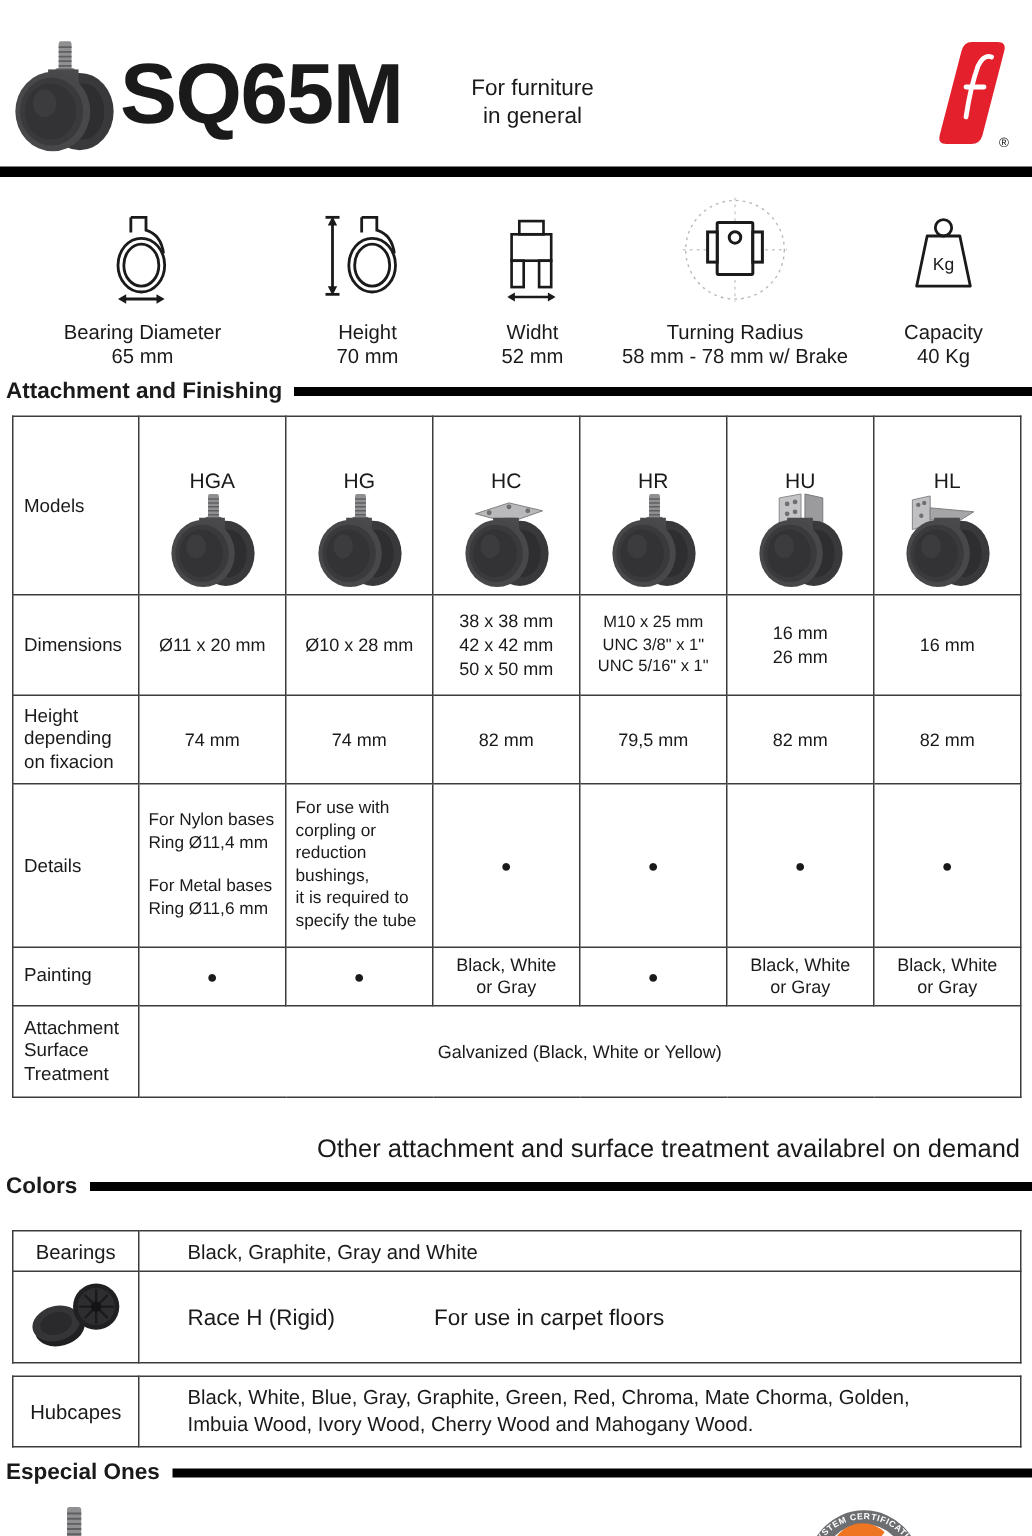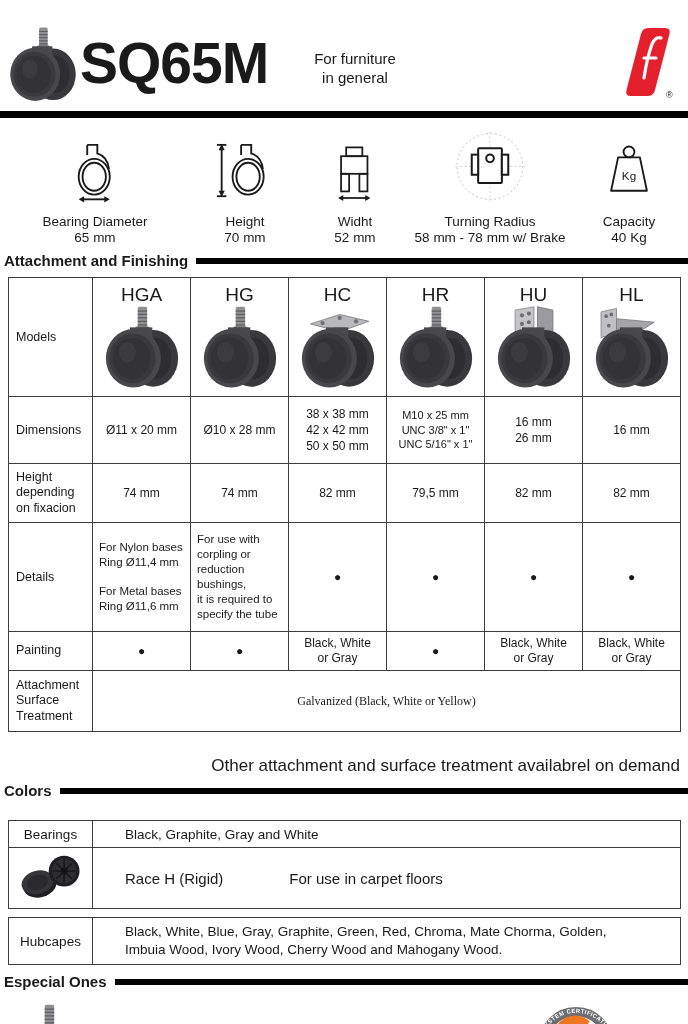--- a/index.html
+++ b/index.html
@@ -30,31 +30,31 @@
   .section-head{display:flex;align-items:center;gap:8px;padding-left:4px;margin-top:6px;}
   .section-title{font-size:15px;font-weight:bold;white-space:nowrap;}
   .section-bar{flex:1;height:6px;background:#000;}
   
   table{border-collapse:collapse;}
   .main-table{margin:8px 8px 0 8px;width:672px;table-layout:fixed;}
   .main-table td{border:1px solid #3c3c3c;font-size:12px;text-align:center;vertical-align:middle;padding:2px;}
   .main-table td.rowlabel{text-align:left;padding-left:7px;font-size:12.5px;}
   .model-cell{padding:0;}
   .model-box{display:flex;flex-direction:column;align-items:center;height:114px;}
-  .model-name{font-size:19px;padding-top:4px;height:20px;}
+  .model-name{font-size:14px;padding-top:4px;height:20px;margin-top:28px;}
   .model-box svg{width:86px;height:88px;}
   td.lefttext{text-align:left;padding-left:6px;font-size:11.5px;line-height:1.3;}
   .row-models td{height:114px;}
   .row-dims td{height:62px;line-height:1.35;}
   .row-height td{height:54px;line-height:1.25;}
   .row-details td{height:104px;}
   .row-paint td{height:34px;line-height:1.25;}
   .row-attach td{height:56px;line-height:1.25;}
   .bullet-size{font-size:14px;}
-  .galv{font-size:13.5px;font-family:Liberation Serif, serif;}
+  .galv{font-size:13.5px;}
   
   .note{margin-top:24px;text-align:right;padding-right:8px;font-size:17px;}
   .colors-table{margin:21px 8px 0 8px;width:672px;table-layout:fixed;}
   .colors-table td{border:1px solid #3c3c3c;font-size:13.5px;vertical-align:middle;}
   .colors-table td.clabel{text-align:center;}
   .colors-table td.cval{padding-left:32px;text-align:left;}
   .r-bearings td{height:24px;}
   .r-race td{height:58px;}
   .race-flex{display:flex;gap:66px;font-size:15px;}
   .race-img{width:80px;height:54px;display:block;margin:0 auto;}

